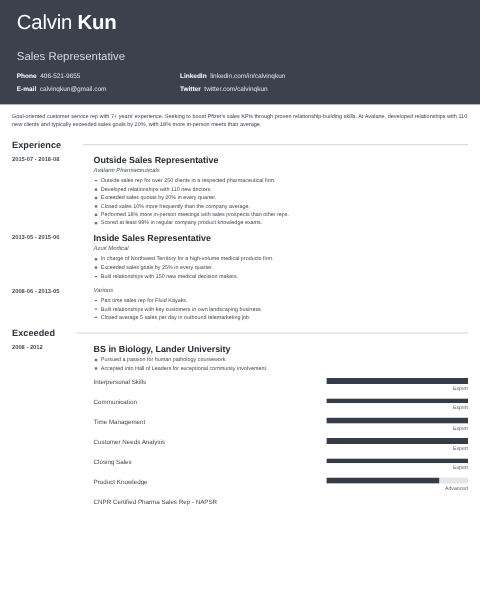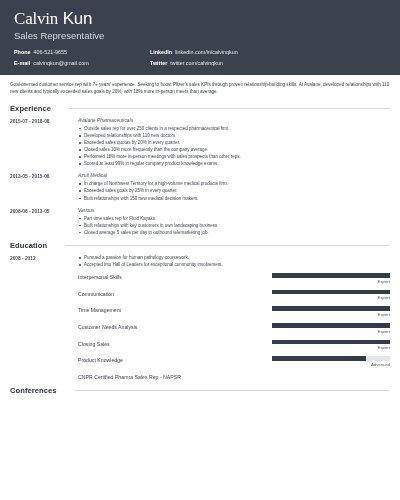--- a/index.html
+++ b/index.html
@@ -21,27 +21,27 @@
     color: #ffffff;
     padding: 9px 14px 8px 14px;
     box-sizing: border-box;
   }
   .name {
     font-size: 17px;
     line-height: 19px;
     letter-spacing: -0.2px;
     white-space: nowrap;
   }
-  .name .first { font-weight: 400; font-family: Liberation Serif, serif; }
-  .name .last  { font-weight: 400; margin-top: 14px; }
+  .name .first { font-weight: 400; }
+  .name .last  { font-weight: 700; margin-top: 14px; }
   .job-title {
     font-size: 9.5px;
     line-height: 13px;
     color: #d7dadf;
-    margin-top: 1px;
+    margin-top: 13px;
     font-weight: 400;
   }
   .contact-grid {
     margin-top: 6px;
     display: grid;
     grid-template-columns: 136px 1fr;
     row-gap: 3px;
     column-gap: 0px;
   }
   .contact-cell {
@@ -221,35 +221,37 @@
   <div class="summary">Goal-oriented customer service rep with 7+ years' experience. Seeking to boost Pfizer's sales KPIs through proven relationship-building skills. At Avalane, developed relationships with 110 new clients and typically exceeded sales goals by 20%, with 18% more in-person meets than average.</div>
 
   <div class="section-head">
     <h2>Experience</h2>
     <div class="rule"></div>
   </div>
   <div>
     <div class="entry">
       <div class="entry-date">2015-07 - 2018-08</div>
       <div>
+        <div class="entry-role">Outside Sales Representative</div>
         <div class="entry-org">Avalane Pharmaceuticals</div>
         <ul class="bullets">
           <li>Outside sales rep for over 250 clients in a respected pharmaceutical firm.</li>
           <li>Developed relationships with 110 new doctors.</li>
           <li>Exceeded sales quotas by 20% in every quarter.</li>
           <li>Closed sales 10% more frequently than the company average.</li>
           <li>Performed 18% more in-person meetings with sales prospects than other reps.</li>
           <li>Scored at least 99% in regular company product knowledge exams.</li>
         </ul>
       </div>
     </div>
 
     <div class="entry">
       <div class="entry-date">2013-05 - 2015-06</div>
       <div>
+        <div class="entry-role">Inside Sales Representative</div>
         <div class="entry-org">Azuit Medical</div>
         <ul class="bullets">
           <li>In charge of Northwest Territory for a high-volume medical products firm.</li>
           <li>Exceeded sales goals by 25% in every quarter.</li>
           <li>Built relationships with 150 new medical decision makers.</li>
         </ul>
       </div>
     </div>
 
     <div class="entry">
@@ -259,26 +261,27 @@
         <ul class="bullets">
           <li>Part time sales rep for Fluid Kayaks.</li>
           <li>Built relationships with key customers in own landscaping business.</li>
           <li>Closed average 5 sales per day in outbound telemarketing job.</li>
         </ul>
       </div>
     </div>
   </div>
 
   <div class="section-head">
-    <h2>Education</h2>
+    <h2>Exceeded</h2>
     <div class="rule"></div>
   </div>
   <div class="entry">
     <div class="entry-date">2008 - 2012</div>
     <div>
+      <div class="entry-role">BS in Biology, Lander University</div>
       <ul class="bullets">
         <li>Pursued a passion for human pathology coursework.</li>
         <li>Accepted into Hall of Leaders for exceptional community involvement.</li>
       </ul>
     </div>
   </div>
 
   <div>
     <div class="skill-row">
       <div class="skill-name">Interpersonal Skills</div>
@@ -336,18 +339,14 @@
         </div>
         <div class="bar-level">Advanced</div>
       </div>
     </div>
   </div>
 
   <div class="simple-entry">
     <div class="simple-text">CNPR Certified Pharma Sales Rep - NAPSR</div>
   </div>
 
-  <div class="section-head">
-    <h2>Conferences</h2>
-    <div class="rule"></div>
-  </div>
 
 </div>
 
 </body></html>

